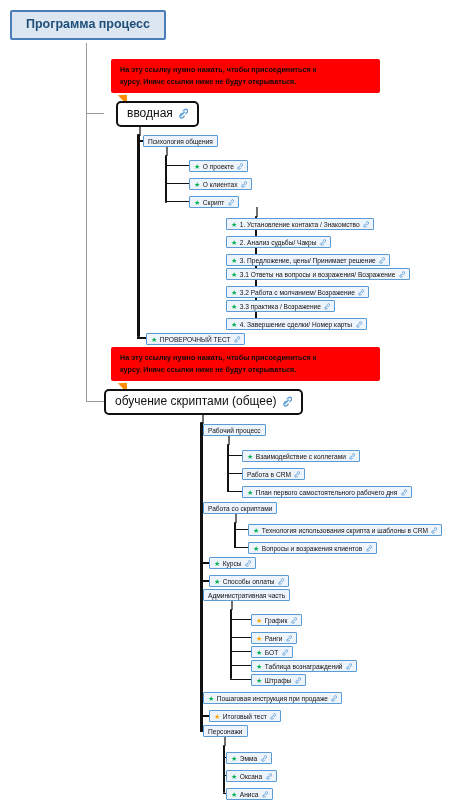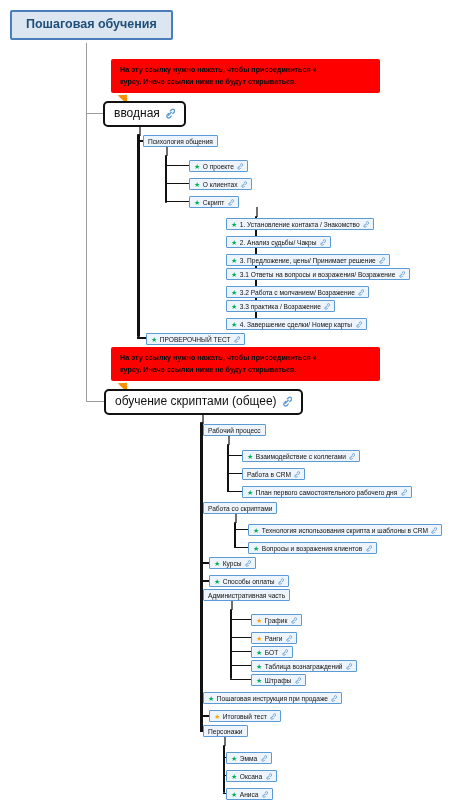--- a/index.html
+++ b/index.html
@@ -146,37 +146,37 @@
   <div class="stub-mid" style="left:230px;top:665px;width:22px;"></div>
   <div class="stub-mid" style="left:230px;top:679px;width:22px;"></div>
 
   <div class="drop" style="left:224px;top:736px;height:10px;"></div>
   <div class="spine-mid" style="left:223px;top:745px;height:48px;"></div>
   <div class="stub-mid" style="left:223px;top:757px;width:4px;"></div>
   <div class="stub-mid" style="left:223px;top:775px;width:4px;"></div>
   <div class="stub-mid" style="left:223px;top:793px;width:4px;"></div>
 
   <div class="root-node" style="left:10px;top:10px;">
-    <span>Пошаговая обучения</span>
+    <span>Программа процесс</span>
   </div>
 
   <div class="callout" style="left:111px;top:59px;width:252px;">
     <div>На эту ссылку нужно нажать, чтобы присоединиться к</div>
     <div>курсу. Иначе ссылки ниже не будут открываться.</div>
   </div>
   <div class="callout-tail" style="left:118px;top:95px;"></div>
 
   <div class="callout" style="left:111px;top:347px;width:252px;">
     <div>На эту ссылку нужно нажать, чтобы присоединиться к</div>
     <div>курсу. Иначе ссылки ниже не будут открываться.</div>
   </div>
   <div class="callout-tail" style="left:118px;top:383px;"></div>
 
   <div id="node-layer">
-      <div class="big-node" style="left: 103px; top: 101px;">
+      <div class="big-node" style="left: 116px; top: 101px;">
         <span>вводная</span>
         <span class="lnk">
           <svg width="11" height="11" viewBox="0 0 16 16">
             <g stroke="#5b9bd5" stroke-width="2" fill="none" stroke-linecap="round">
               <path d="M6.2 10.6 L10.6 6.2"></path>
               <path d="M9.2 4.2 L11.0 2.4 a2.6 2.6 0 0 1 3.7 3.7 L12.9 7.9"></path>
               <path d="M6.8 8.1 L4.9 10.0 a2.6 2.6 0 0 0 3.7 3.7 L10.4 11.8"></path>
             </g>
           </svg>
         </span>

